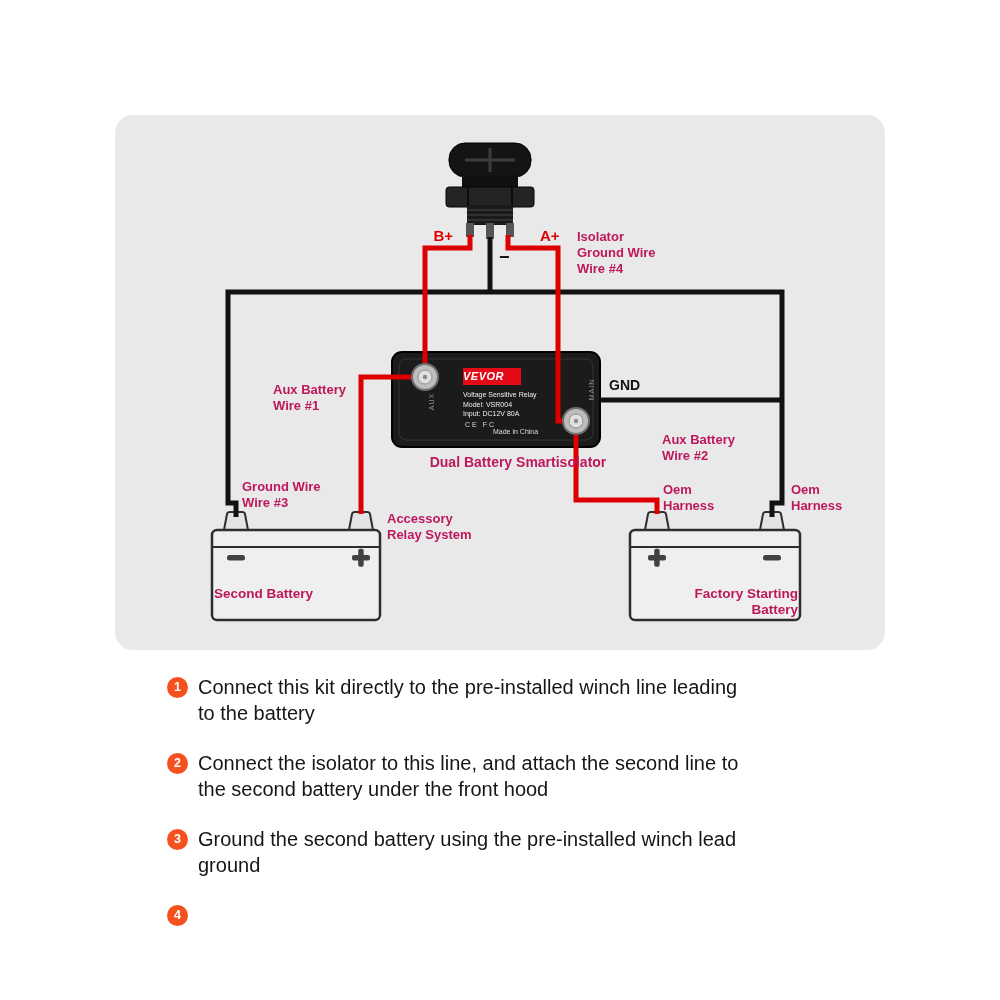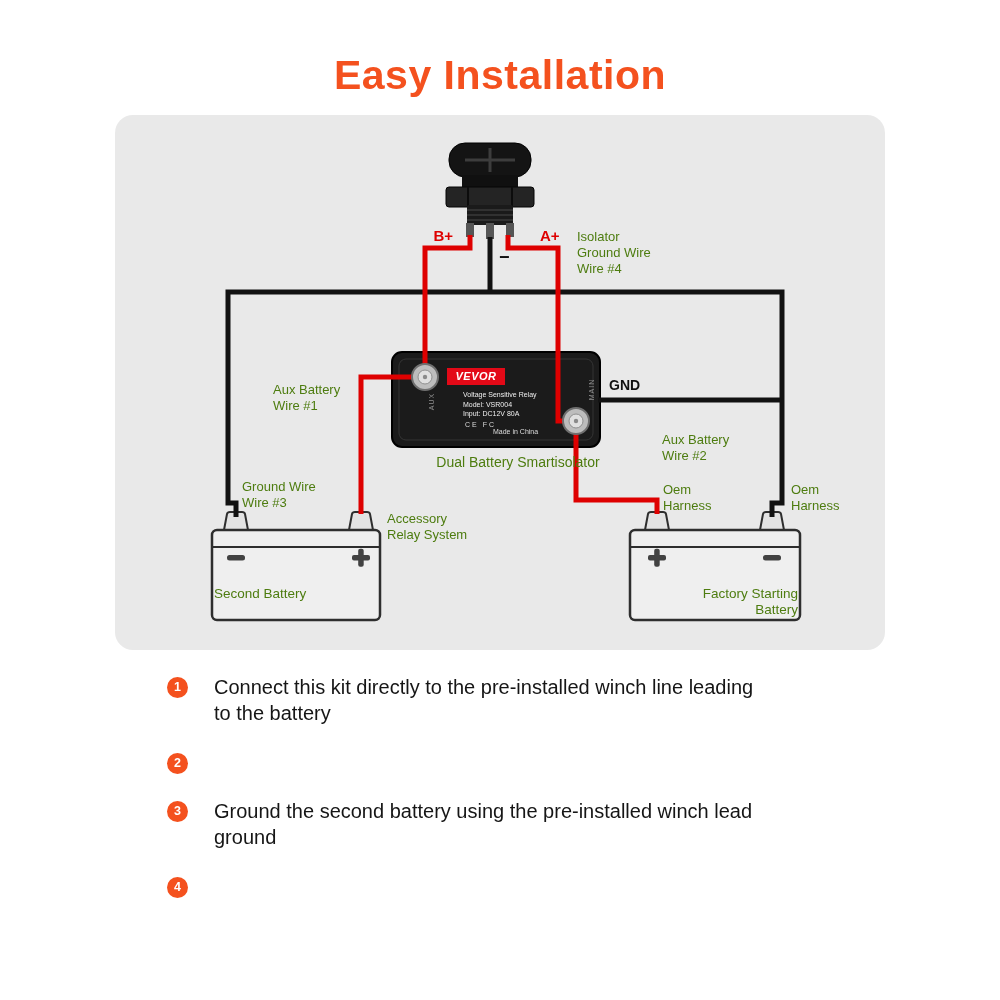--- a/index.html
+++ b/index.html
@@ -20,64 +20,63 @@
 
   .wire{fill:none;stroke-width:5;}
   .wire.black{stroke:var(--wire-black);}
   .wire.red{stroke:var(--wire-red);}
 
   .batt-body{fill:#EFEFEF;stroke:#2e2e2e;stroke-width:2.5;}
   .batt-line{stroke:#2e2e2e;stroke-width:2;}
   .post{fill:#e3e3e3;stroke:#2e2e2e;stroke-width:2;}
   .sym{fill:#424242;}
 
-  .dlabel{position:absolute;font-size:13px;font-weight:400;line-height:16px;
-          color:#4d7c0f;white-space:pre-line;}
+  .dlabel{position:absolute;font-size:13px;font-weight:700;line-height:16px;
+          color:#be185d;white-space:pre-line;}
   .term{position:absolute;font-size:15px;font-weight:700;color:var(--wire-red);}
   #lbl-bplus{left:298px;top:112px;width:40px;text-align:right;}
   #lbl-aplus{left:425px;top:112px;width:40px;}
   #lbl-minus{left:384px;top:132px;font-size:18px;font-weight:700;color:#111;position:absolute;}
   #lbl-wire4{left:462px;top:114px;}
   #lbl-gnd{left:494px;top:262px;font-size:14px;font-weight:600;color:#111;position:absolute;}
   #lbl-aux1{left:158px;top:267px;}
   #lbl-aux2{left:547px;top:317px;}
   #lbl-wire3{left:127px;top:364px;}
   #lbl-accessory{left:272px;top:396px;}
   #lbl-oem-left{left:548px;top:367px;}
   #lbl-oem-right{left:676px;top:367px;}
   #lbl-caption{left:250px;top:339px;width:260px;text-align:center;font-size:14px;padding-left:46px;}
   #lbl-second-batt{left:99px;top:471px;width:164px;font-size:13.5px;}
   #lbl-factory-batt{left:517px;top:471px;width:166px;text-align:right;font-size:13.5px;padding-left:36px;}
 
-  #vevor-badge{position:absolute;left:332px;top:253px;width:58px;height:17px;
+  #vevor-badge{position:absolute;left:348px;top:253px;width:58px;height:17px;
                background:#E30917;color:#fff;font-style:italic;font-weight:700;
-               font-size:11px;text-align:center;line-height:17px;letter-spacing:.5px;}
+               font-size:11px;line-height:17px;letter-spacing:.5px;}
   #dev-text{position:absolute;left:348px;top:275px;font-size:7px;line-height:9.5px;
             color:#eeeeee;white-space:pre-line;}
   #dev-cert{position:absolute;left:350px;top:306px;font-size:7px;color:#dddddd;letter-spacing:2px;}
   #dev-madein{position:absolute;left:378px;top:313px;font-size:7px;color:#dddddd;}
   .vtext{position:absolute;font-size:7px;color:#8f8f8f;letter-spacing:1px;
          transform:rotate(-90deg);transform-origin:center;}
   #dev-aux{left:308px;top:283px;}
   #dev-main{left:466px;top:271px;}
 
   .steps{position:absolute;left:167px;top:674px;width:720px;
          display:flex;flex-direction:column;gap:24px;}
   .step{display:flex;align-items:flex-start;gap:10px;}
   .badge{flex:0 0 auto;width:21px;height:21px;border-radius:50%;background:var(--accent);
          color:#fff;font-size:12.5px;font-weight:700;text-align:center;line-height:21px;
          margin-top:3px;}
-  .step-text{font-size:20px;line-height:26px;color:#161616;white-space:pre-line;margin-left:16px;}
+  .step-text{font-size:20px;line-height:26px;color:#161616;white-space:pre-line;}
 </style>
 </head>
 <body>
 
 <div id="page">
 
-  <div class="title">Easy Installation</div>
 
   <div id="panel">
 
     <svg id="diagram-svg" width="770" height="535" viewBox="0 0 770 535">
 
       <g>
         <path class="post" d="M 109,415 L 112,399 Q 112.5,397 115,397 L 127,397 Q 129.5,397 130,399 L 133,415 Z"></path>
         <path class="post" d="M 234,415 L 237,399 Q 237.5,397 240,397 L 252,397 Q 254.5,397 255,399 L 258,415 Z"></path>
         <rect class="batt-body" x="97" y="415" width="168" height="90" rx="5"></rect>
         <line class="batt-line" x1="97" y1="432" x2="265" y2="432"></line>
@@ -178,20 +177,22 @@
   </div>
 
   <div class="steps">
     <div class="step">
       <span class="badge">1</span>
       <p class="step-text">Connect this kit directly to the pre-installed winch line leading
 to the battery</p>
     </div>
     <div class="step">
       <span class="badge">2</span>
+      <p class="step-text">Connect the isolator to this line, and attach the second line to
+the second battery under the front hood</p>
     </div>
     <div class="step">
       <span class="badge">3</span>
       <p class="step-text">Ground the second battery using the pre-installed winch lead
 ground</p>
     </div>
     <div class="step">
       <span class="badge">4</span>
     </div>
   </div>

